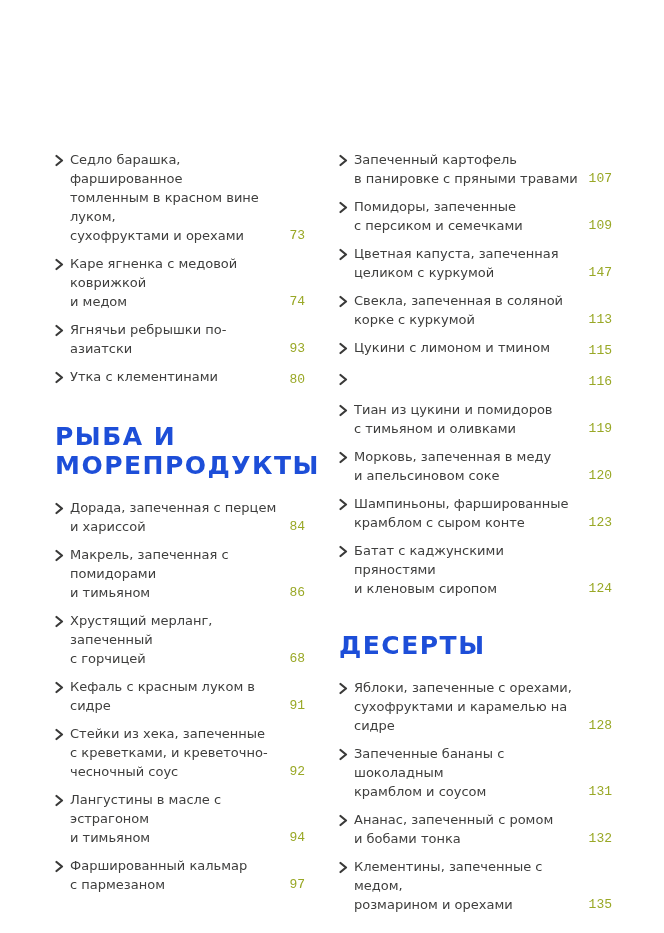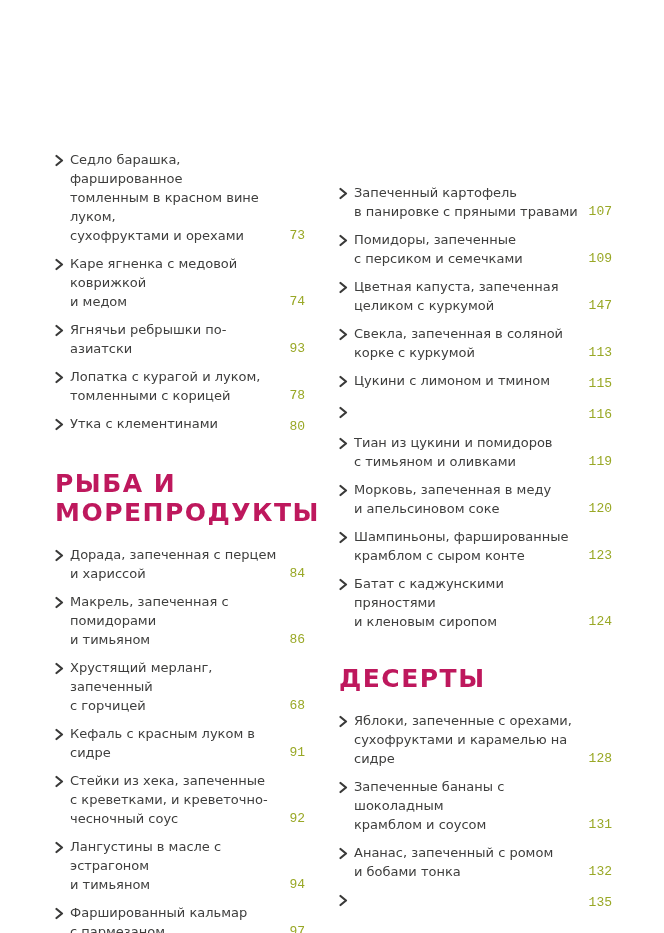--- a/index.html
+++ b/index.html
@@ -20,21 +20,21 @@
     height: 933px;
     padding: 150px 28px 0 55px;
     display: flex;
     gap: 34px;
   }
   .col {
     display: flex;
     flex-direction: column;
   }
   .col-left  { width: 250px; }
-  .col-right { width: 273px; justify-content: flex-end; }
+  .col-right { width: 273px; }
 
   .entry {
     display: flex;
     align-items: flex-start;
     font-size: 13px;
     line-height: 19px;
     margin-bottom: 9px;
   }
   .chev {
     flex: none;
@@ -52,21 +52,21 @@
     align-self: flex-end;
     color: var(--accent);
     font-weight: 500;
     font-family: Liberation Mono, monospace;
   }
 
   .heading {
     font-size: 25px;
     font-weight: bold;
     letter-spacing: 1.5px;
-    color: #be185d;
+    color: #1d4ed8;
     margin: 24px 0 18px 0;
     font-family: "DejaVu Sans", sans-serif;
     transform-origin: left center;
   }
   .spacer { height: 12px; }
 </style>
 </head>
 <body>
 
 <div class="page">
@@ -92,28 +92,20 @@
         <span class="chev"><svg width="9" height="13" viewBox="0 0 9 13">
             <polyline points="1.5,2 7,6.5 1.5,11" fill="none" stroke="currentColor" stroke-width="2.2" stroke-linecap="round" stroke-linejoin="round"></polyline>
           </svg></span>
         <span class="title">Ягнячьи ребрышки по-азиатски</span>
         <span class="num">93</span>
       </div>
       <div class="entry">
         <span class="chev"><svg width="9" height="13" viewBox="0 0 9 13">
             <polyline points="1.5,2 7,6.5 1.5,11" fill="none" stroke="currentColor" stroke-width="2.2" stroke-linecap="round" stroke-linejoin="round"></polyline>
           </svg></span>
-        <span class="title">Лопатка с курагой и луком,
-томленными с корицей</span>
-        <span class="num">78</span>
-      </div>
-      <div class="entry">
-        <span class="chev"><svg width="9" height="13" viewBox="0 0 9 13">
-            <polyline points="1.5,2 7,6.5 1.5,11" fill="none" stroke="currentColor" stroke-width="2.2" stroke-linecap="round" stroke-linejoin="round"></polyline>
-          </svg></span>
         <span class="title">Утка с клементинами</span>
         <span class="num">80</span>
       </div>
       <div class="heading">РЫБА И МОРЕПРОДУКТЫ</div>
       <div class="entry">
         <span class="chev"><svg width="9" height="13" viewBox="0 0 9 13">
             <polyline points="1.5,2 7,6.5 1.5,11" fill="none" stroke="currentColor" stroke-width="2.2" stroke-linecap="round" stroke-linejoin="round"></polyline>
           </svg></span>
         <span class="title">Дорада, запеченная с перцем
 и хариссой</span>
@@ -268,17 +260,19 @@
             <polyline points="1.5,2 7,6.5 1.5,11" fill="none" stroke="currentColor" stroke-width="2.2" stroke-linecap="round" stroke-linejoin="round"></polyline>
           </svg></span>
         <span class="title">Ананас, запеченный с ромом
 и бобами тонка</span>
         <span class="num">132</span>
       </div>
       <div class="entry">
         <span class="chev"><svg width="9" height="13" viewBox="0 0 9 13">
             <polyline points="1.5,2 7,6.5 1.5,11" fill="none" stroke="currentColor" stroke-width="2.2" stroke-linecap="round" stroke-linejoin="round"></polyline>
           </svg></span>
+        <span class="title">Клементины, запеченные с медом,
+розмарином и орехами</span>
         <span class="num">135</span>
       </div>
       <div class="spacer"></div>
     </div>
 </div>
 
 </body></html>

